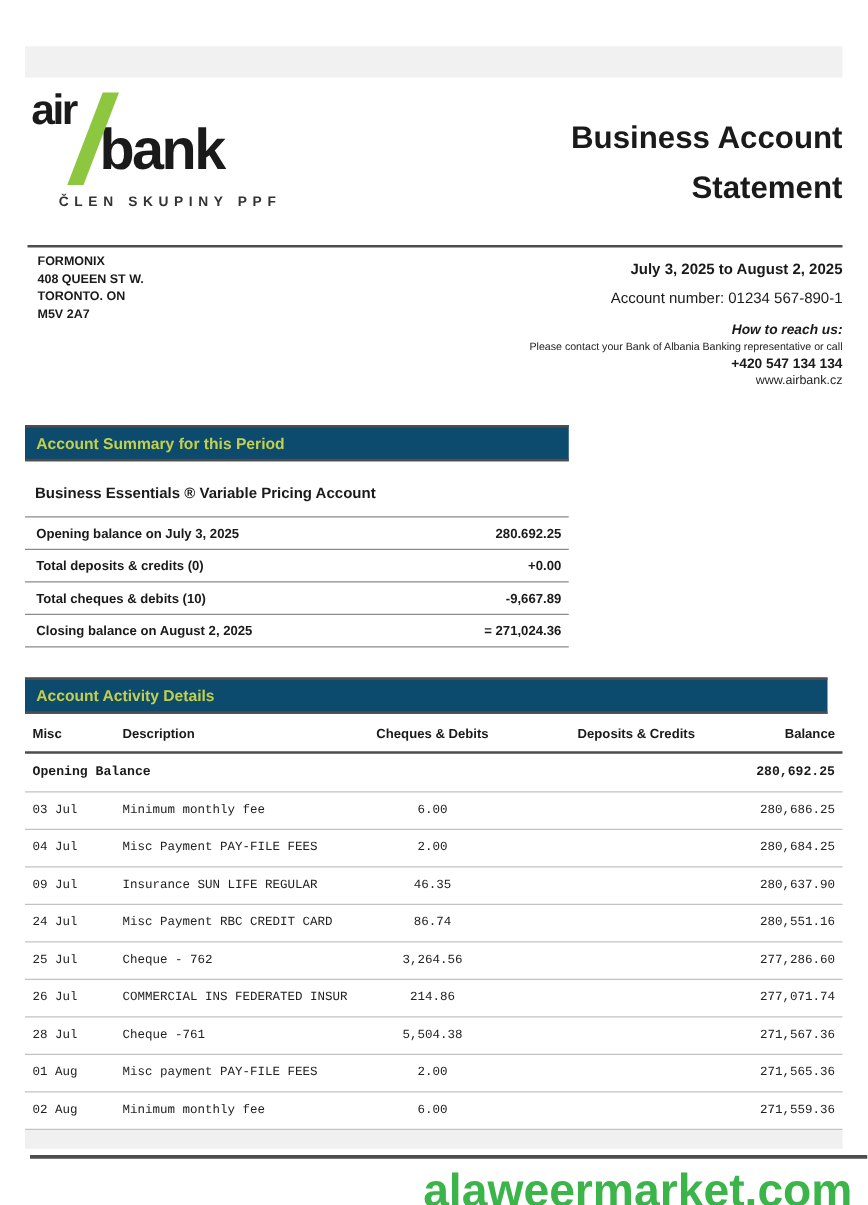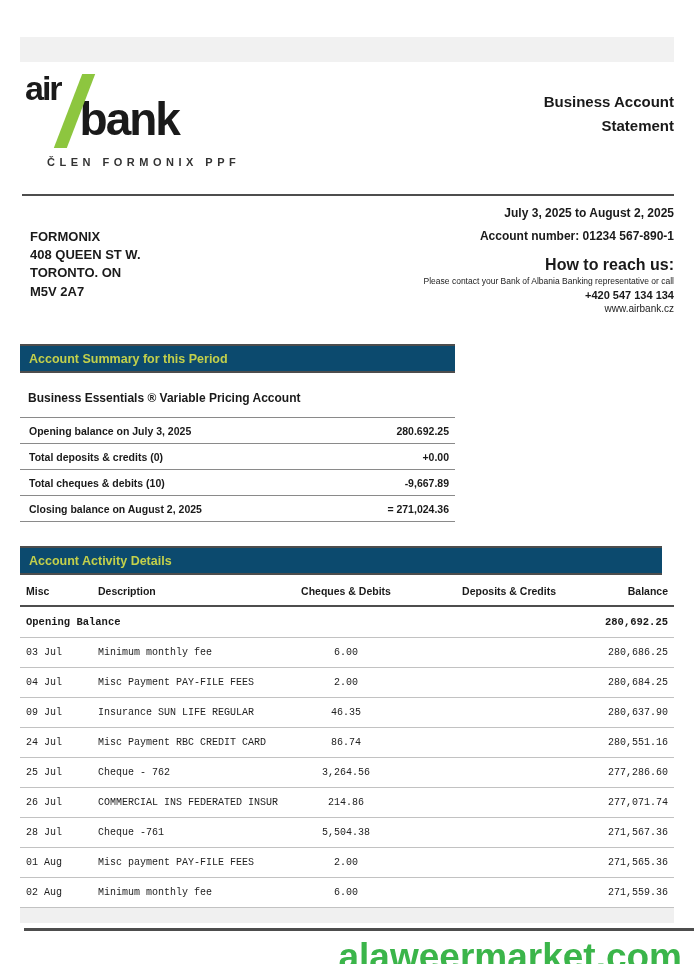--- a/index.html
+++ b/index.html
@@ -11,31 +11,31 @@
   }
   .top-band { position:absolute; top:37px; left:20px; width:654px; height:25px; background:#f1f1f1; }
 
   
   .header-row { display:flex; justify-content:space-between; align-items:flex-start; padding:74px 20px 0 25px; }
   .logo-row { display:flex; align-items:flex-start; }
   .logo-air  { font-size:34px; font-weight:700; letter-spacing:-2px; line-height:0.85; }
   .logo-slash{ width:13px; height:74px; background:#8dc63f; transform:skewX(-21deg); margin-left:7px; margin-right:-1px; }
   .logo-bank { font-size:46px; font-weight:800; letter-spacing:-2px; line-height:0.85; margin-top:26px; }
   .logo-tagline { margin-top:8px; padding-left:22px; font-size:11px; font-weight:700; letter-spacing:4.5px; color:#333; }
-  .doc-title { text-align:right; font-size:15px; font-weight:800; line-height:1.6; margin-top:16px; }
+  .doc-title { text-align:right; font-size:25px; font-weight:800; line-height:1.6; margin-top:16px; }
 
   .rule-dark { height:2px; background:#4d4d4d; margin:26px 20px 0 22px; }
 
   
   .info-row { display:flex; justify-content:space-between; padding:5px 20px 0 30px; }
-  .recipient { font-size:13px; font-weight:700; line-height:1.4; margin-top:27px; white-space:pre-line; }
+  .recipient { font-size:10px; font-weight:700; line-height:1.4; white-space:pre-line; }
   .contact { text-align:right; }
   .period     { font-size:12px; font-weight:700; margin-top:5px; }
-  .acct       { font-size:12px; font-weight:700; margin-top:9px; }
-  .reach-head { font-size:16px; font-weight:700; margin-top:13px; }
+  .acct       { font-size:12px; font-weight:400; margin-top:9px; }
+  .reach-head { font-size:11px; font-weight:700; margin-top:13px;font-style:italic; }
   .reach-line { font-size:8.5px; color:#222; margin-top:2px; }
   .reach-phone{ font-size:11px; font-weight:700; margin-top:3px; }
   .reach-web  { font-size:10px; color:#222; margin-top:2px; }
 
   
   .section-band {
     background:#0c4a6e; border-top:2px solid #4d4d4d; border-bottom:2px solid #4d4d4d;
     padding:6px 9px 5px; font-size:12.5px; font-weight:700; color:#c3d04b;
   }
   .section-band.narrow { margin:30px 239px 0 20px; }
@@ -73,21 +73,21 @@
 <div class="page">
   <div class="top-band"></div>
 
   <div class="header-row">
     <div class="logo">
       <div class="logo-row">
         <span class="logo-air">air</span>
         <span class="logo-slash"></span>
         <span class="logo-bank">bank</span>
       </div>
-      <div class="logo-tagline">ČLEN FORMONIX PPF</div>
+      <div class="logo-tagline">ČLEN SKUPINY PPF</div>
     </div>
     <div class="doc-title">
       <div>Business Account</div>
       <div>Statement</div>
     </div>
   </div>
 
   <div class="rule-dark"></div>
 
   <div class="info-row">

